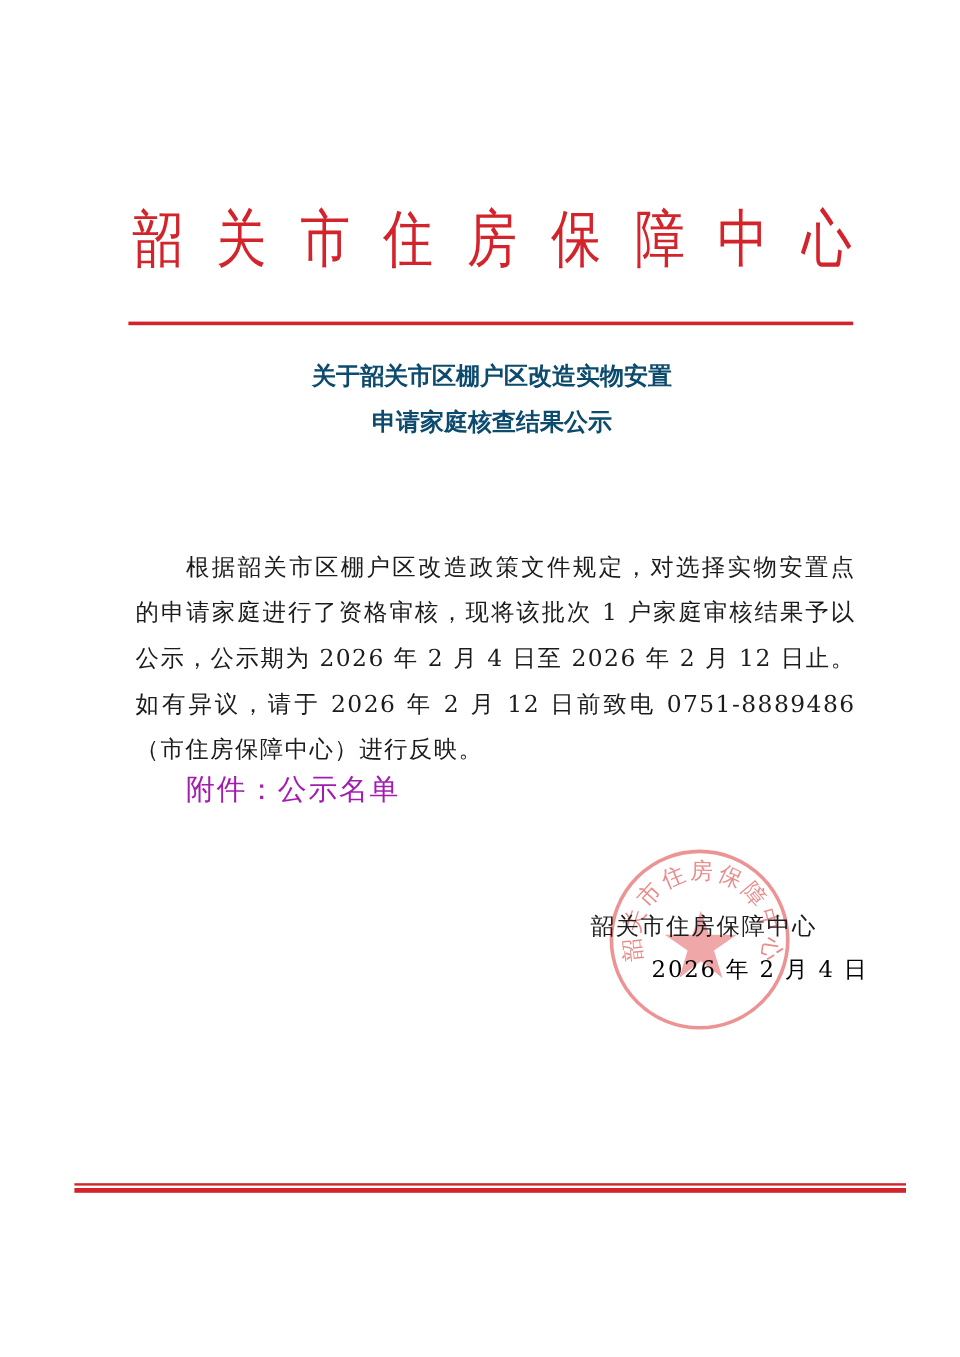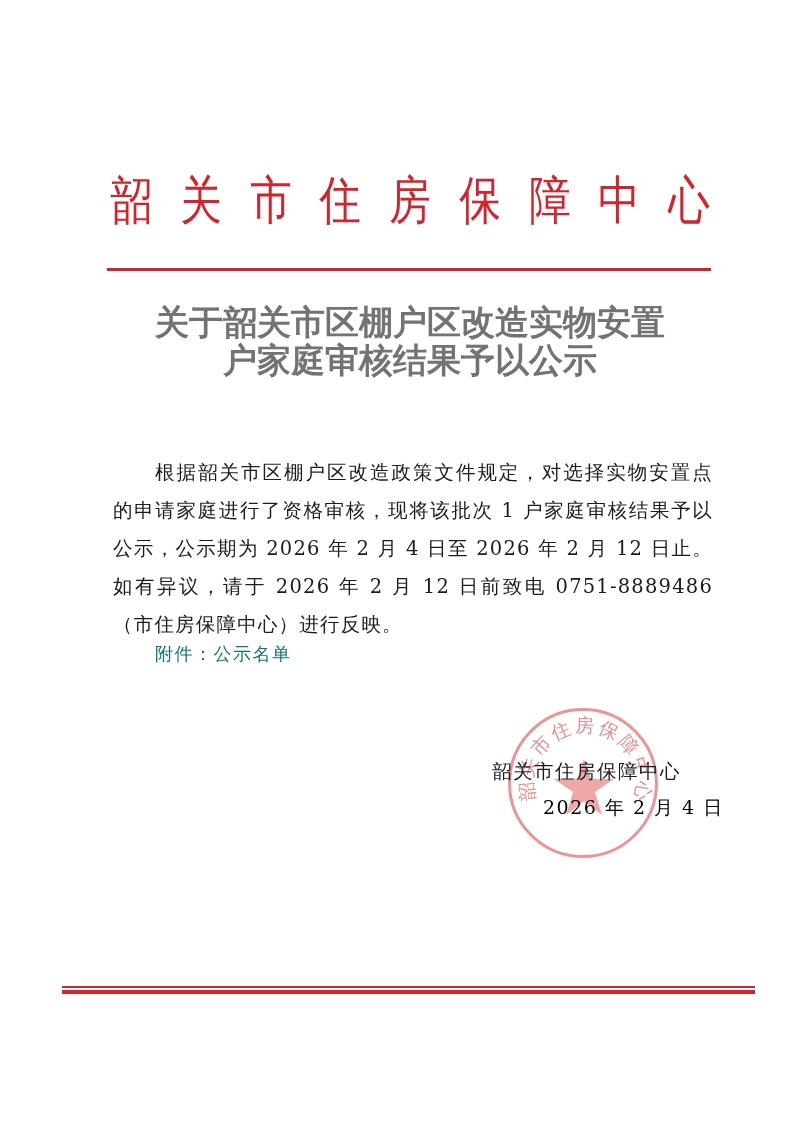--- a/index.html
+++ b/index.html
@@ -5,28 +5,28 @@
     html, body { margin: 0; padding: 0; background: #ffffff; }
     body { width: 800px; height: 1131px; position: relative; overflow: hidden;
            font-family: "DejaVu Serif", "Liberation Serif", serif; color: #1a1a1a; }
     .abs { position: absolute; }
     .org-header { left: 105px; top: 160px; width: 610px; height: 80px;
                   display: flex; justify-content: space-between; align-items: center; }
     .org-header span { color: #d3232b; font-size: 52px; line-height: 80px;
                        font-family: "DejaVu Serif", "Liberation Serif", serif;
                        transform: scaleX(0.8); display: inline-block; }
     .rule-top { left: 107px; top: 268px; width: 604px; height: 3px; background: #d3232b; }
-    .title { left: 100px; width: 620px; text-align: center; font-size: 34px; font-weight: bold;
-             font-family: "DejaVu Serif", "Liberation Serif", serif; color: #737373; letter-spacing: 0px; }
+    .title { left: 100px; width: 620px; text-align: center; font-size: 20px; font-weight: bold;
+             font-family: "DejaVu Serif", "Liberation Serif", serif; color: #0c4a6e; letter-spacing: 0px; }
     .title.l1 { top: 300px; }
     .title.l2 { top: 338px; }
     .body-text { left: 113px; top: 414px; width: 600px; font-size: 19.5px; line-height: 38px;
                  text-indent: 42px; text-align: justify; letter-spacing: 1.2px;
                  font-family: "DejaVu Serif", "Liberation Serif", serif; color: #1c1c1c; margin-top: 40px; }
-    .attachment { left: 155px; top: 642px; font-size: 18px; letter-spacing: 1.5px; color: #0f766e; }
+    .attachment { left: 155px; top: 642px; font-size: 24px; letter-spacing: 1.5px; color: #a21caf; }
     .stamp { left: 508px; top: 708px; width: 150px; height: 150px; border-radius: 50%;
              border: 3px solid rgba(220,60,60,0.55); box-sizing: border-box; }
     .stamp-star { left: 552px; top: 757px; width: 64px; height: 60px; }
     .stamp-text { left: 515px; top: 712px; width: 140px; height: 140px; }
     .signer { left: 492px; top: 758px; font-size: 19.5px; letter-spacing: 1.5px; color: #1c1c1c; }
     .date { left: 543px; top: 795px; font-size: 19px; letter-spacing: 1.5px; color: #000000; }
     .rule-bottom-thin { left: 62px; top: 986px; width: 693px; height: 1.5px; background: #d3232b; }
     .rule-bottom-thick { left: 62px; top: 990px; width: 693px; height: 3.5px; background: #d3232b; }
   </style>
 </head>
@@ -40,21 +40,21 @@
   <span>房</span>
   <span>保</span>
   <span>障</span>
   <span>中</span>
   <span>心</span>
 </div>
 
 <div class="abs rule-top"></div>
 
 <div class="abs title l1">关于韶关市区棚户区改造实物安置</div>
-<div class="abs title l2">户家庭审核结果予以公示</div>
+<div class="abs title l2">申请家庭核查结果公示</div>
 
 <div class="abs body-text">根据韶关市区棚户区改造政策文件规定，对选择实物安置点的申请家庭进行了资格审核，现将该批次 1 户家庭审核结果予以公示，公示期为 2026 年 2 月 4 日至 2026 年 2 月 12 日止。如有异议，请于 2026 年 2 月 12 日前致电 0751-8889486（市住房保障中心）进行反映。</div>
 
 <div class="abs attachment">附件：公示名单</div>
 
 <div class="abs stamp"></div>
 <svg class="abs stamp-text" viewBox="0 0 140 140">
   <defs>
     <path id="arc" d="M 22 92 A 52 52 0 1 1 118 92"></path>
   </defs>

